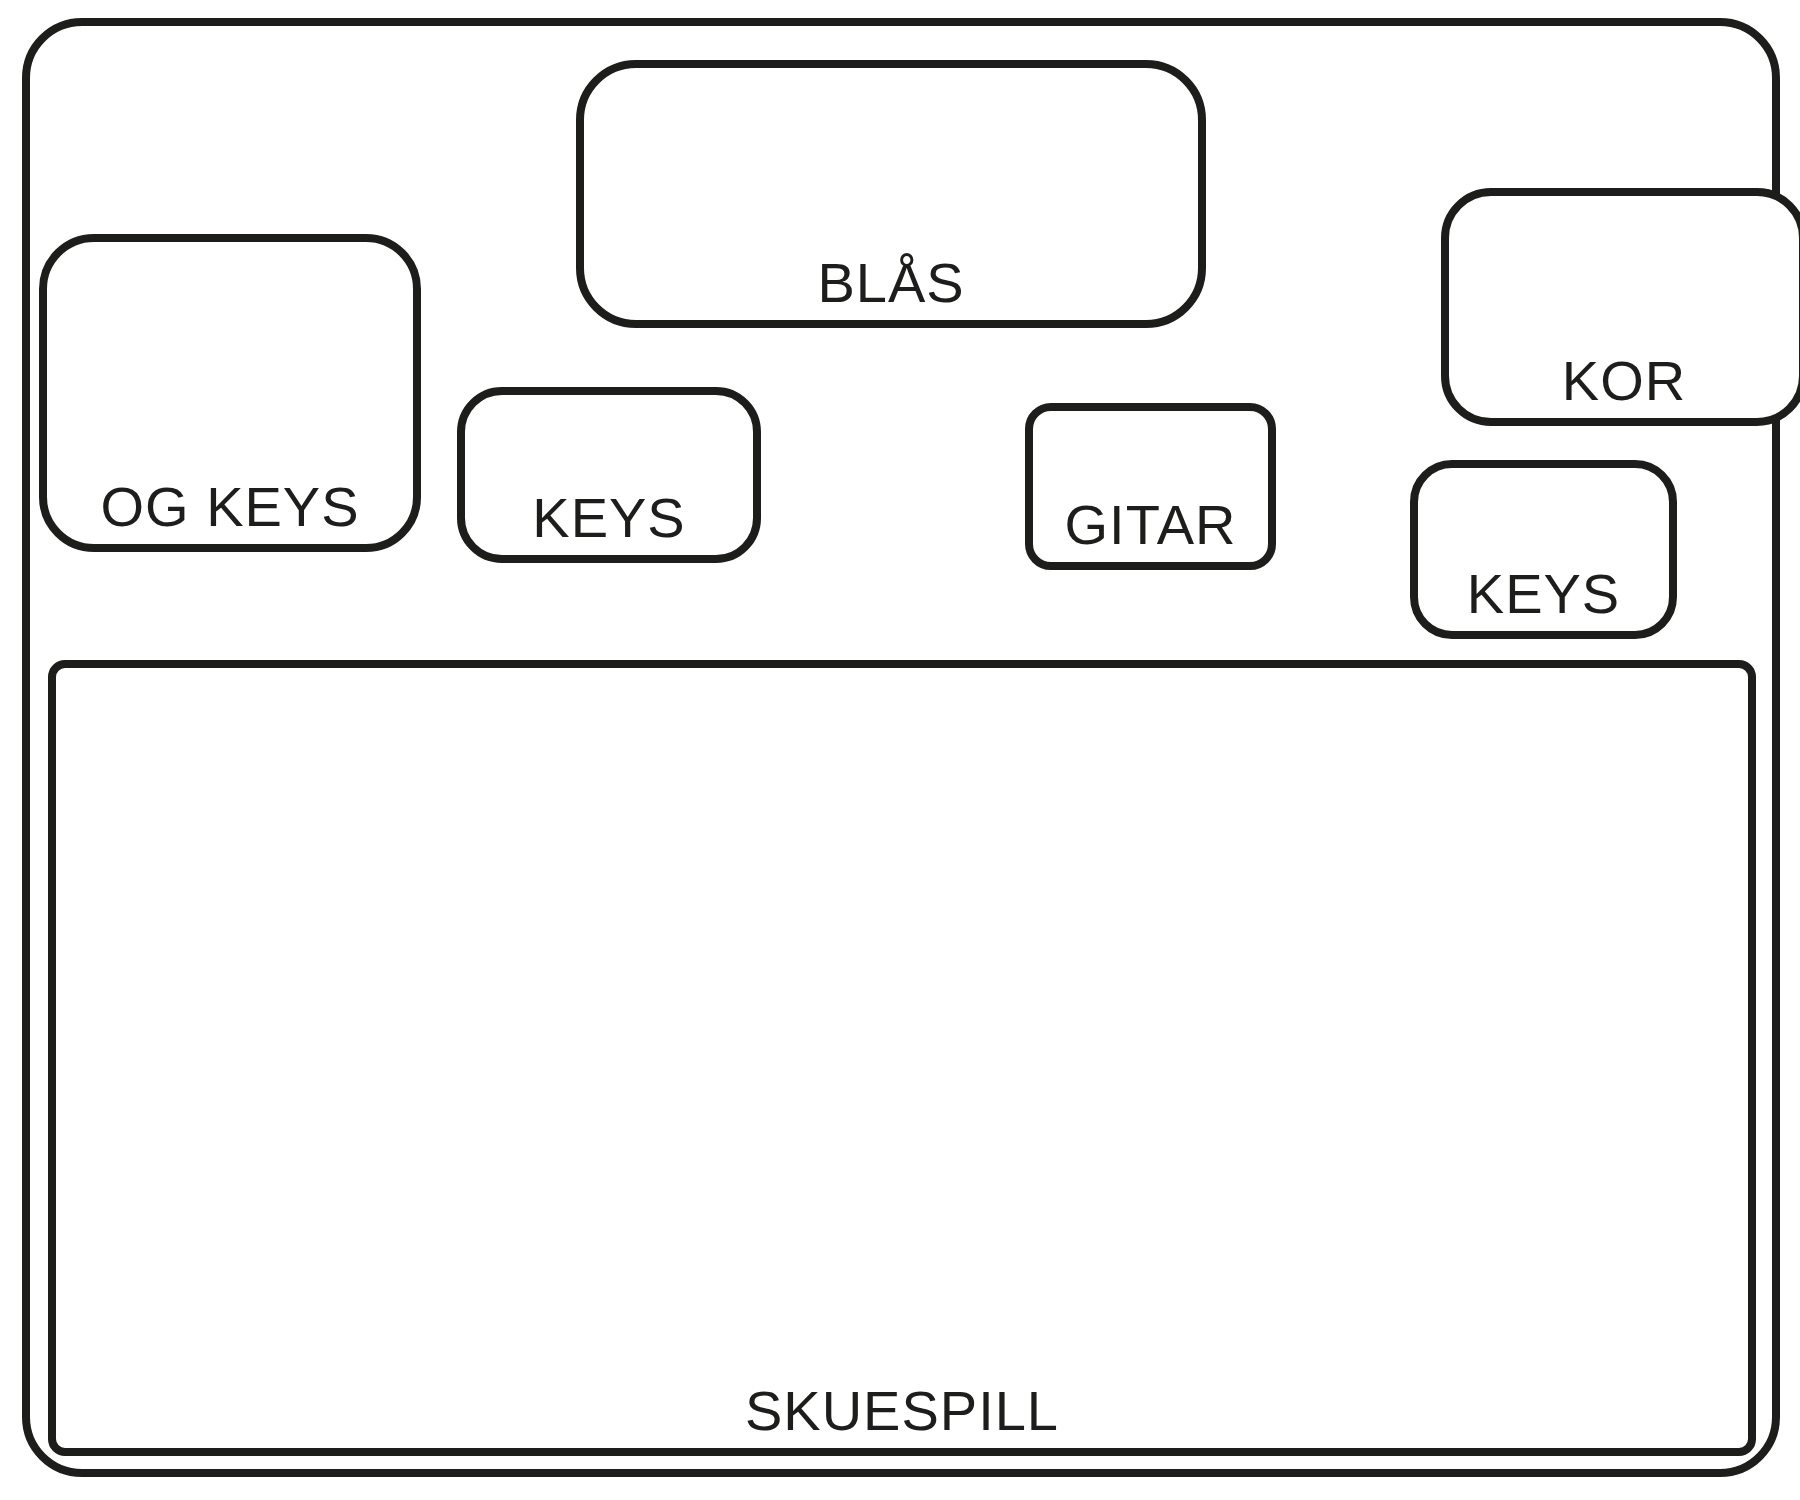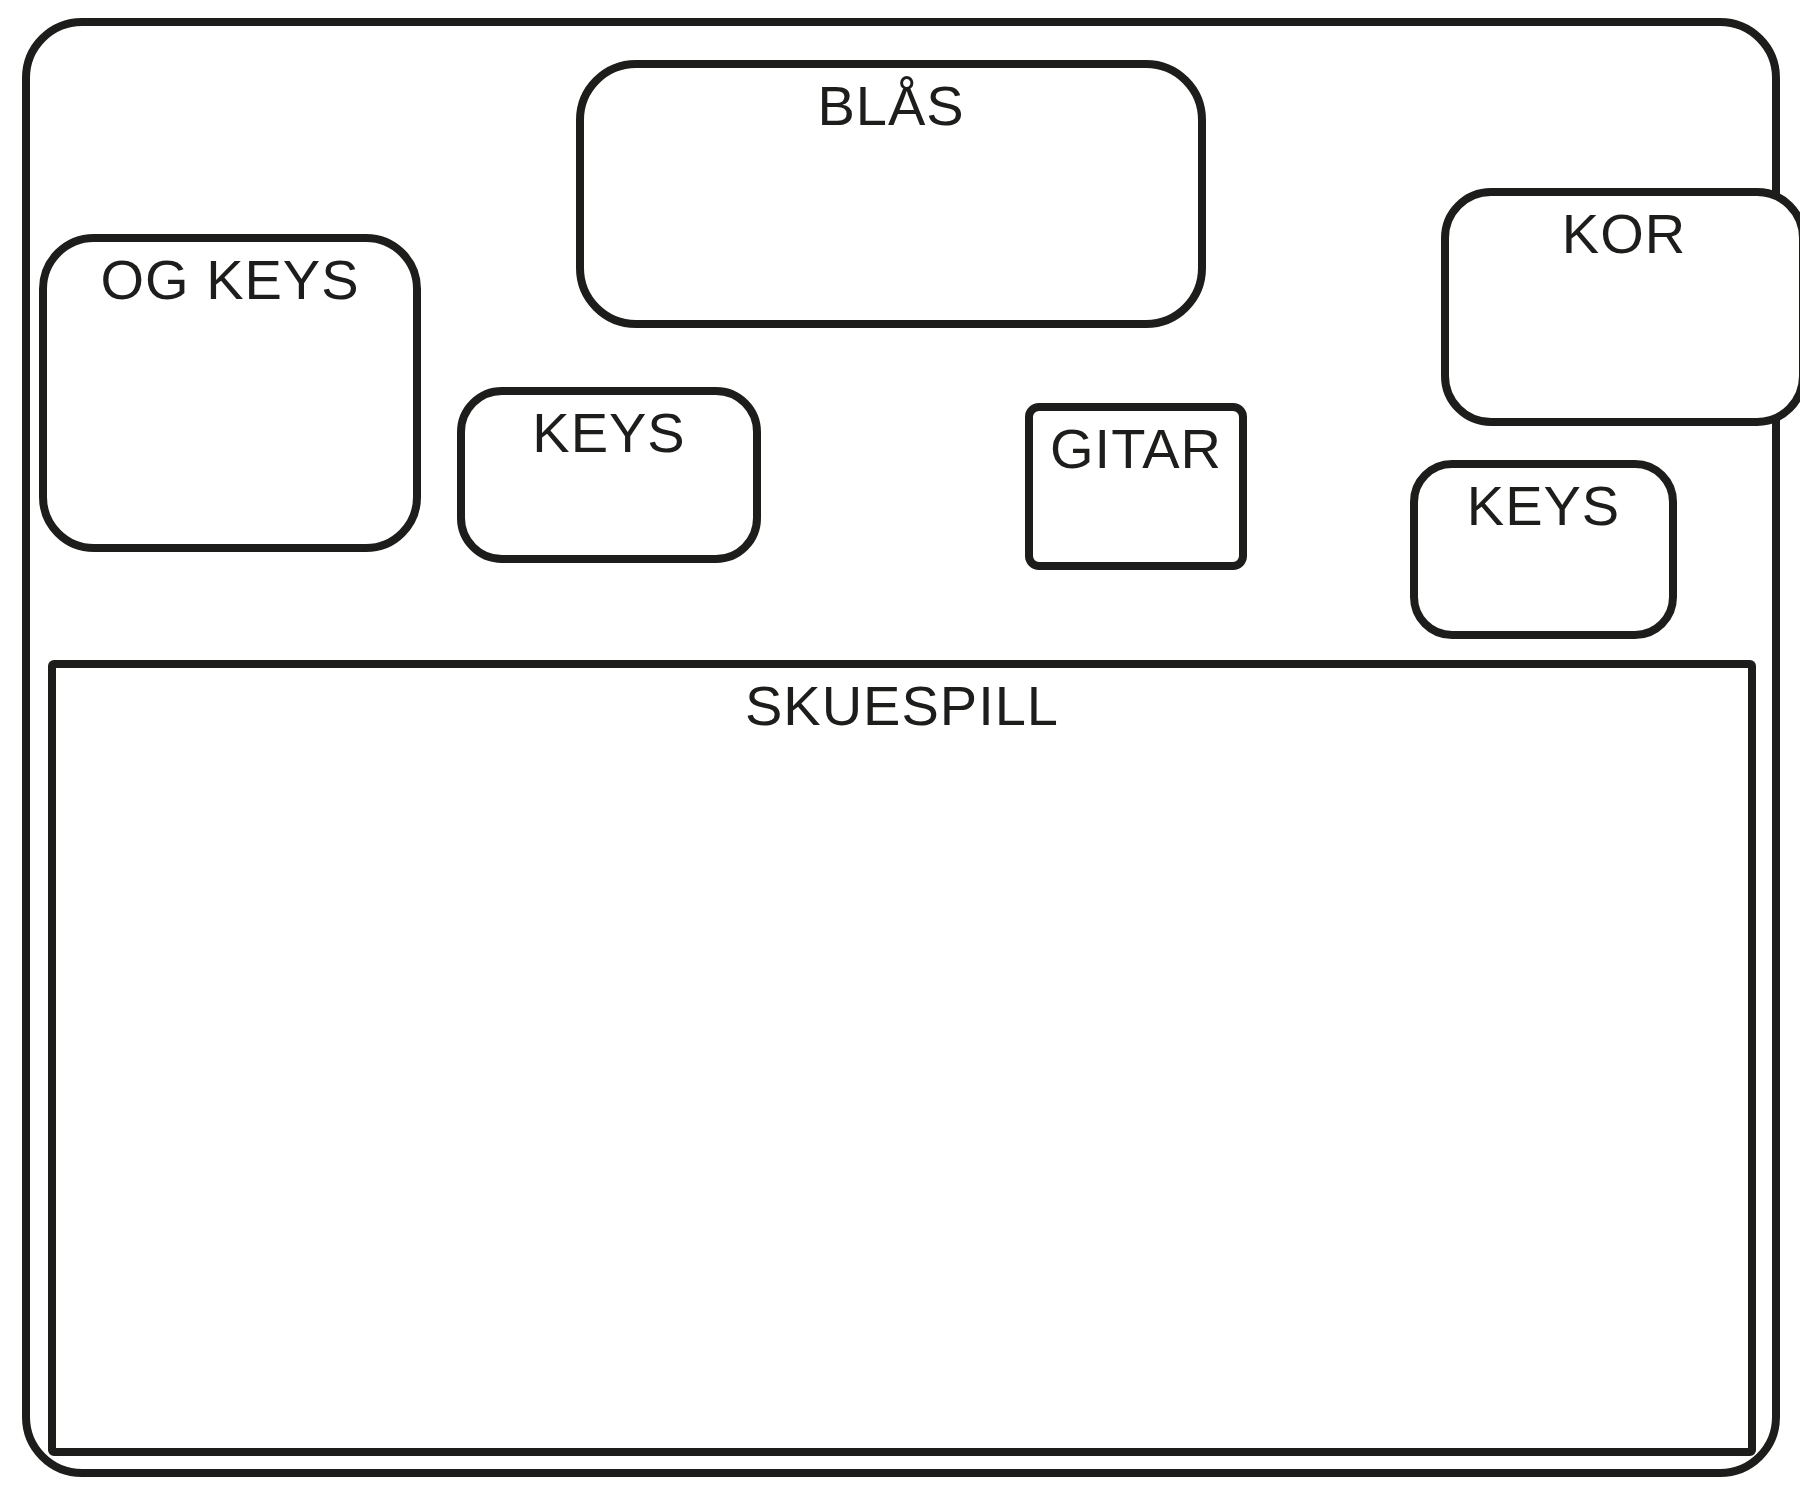--- a/index.html
+++ b/index.html
@@ -16,21 +16,21 @@
     color: var(--stroke, #1d1d1b);
   }
   .box {
     position: absolute;
     box-sizing: border-box;
     border: 8px solid var(--stroke, #1d1d1b);
     background: #ffffff;
     display: flex;
     flex-direction: column;
     align-items: center;
-    justify-content: flex-start;
+    justify-content: flex-end;
     text-align: center;
     font-size: 56px;
     letter-spacing: 1px;
     line-height: 75px;
     white-space: nowrap;
   }
   .outer {
     border-radius: 60px;
     background: transparent;
   }
@@ -48,29 +48,29 @@
   </div>
 
   <div class="box" style="left:39px; top:234px; width:382px; height:318px; border-radius:55px;">
     <span class="label">OG KEYS</span>
   </div>
 
   <div class="box" style="left:457px; top:387px; width:304px; height:176px; border-radius:45px;">
     <span class="label">KEYS</span>
   </div>
 
-  <div class="box" style="left:1025px; top:403px; width:222px; height:167px; border-radius:14px;">
+  <div class="box" style="left:1025px; top:403px; width:251px; height:167px; border-radius:26px;">
     <span class="label">GITAR</span>
   </div>
 
   <div class="box" style="left:1441px; top:188px; width:366px; height:238px; border-radius:50px;">
     <span class="label">KOR</span>
   </div>
 
   <div class="box" style="left:1410px; top:460px; width:267px; height:179px; border-radius:42px;">
     <span class="label">KEYS</span>
   </div>
 
-  <div class="box" style="left:48px; top:660px; width:1708px; height:796px; border-radius:6px;">
+  <div class="box" style="left:48px; top:660px; width:1708px; height:796px; border-radius:17px;">
     <span class="label">SKUESPILL</span>
   </div>
 
 </div>
 
 </body></html>

